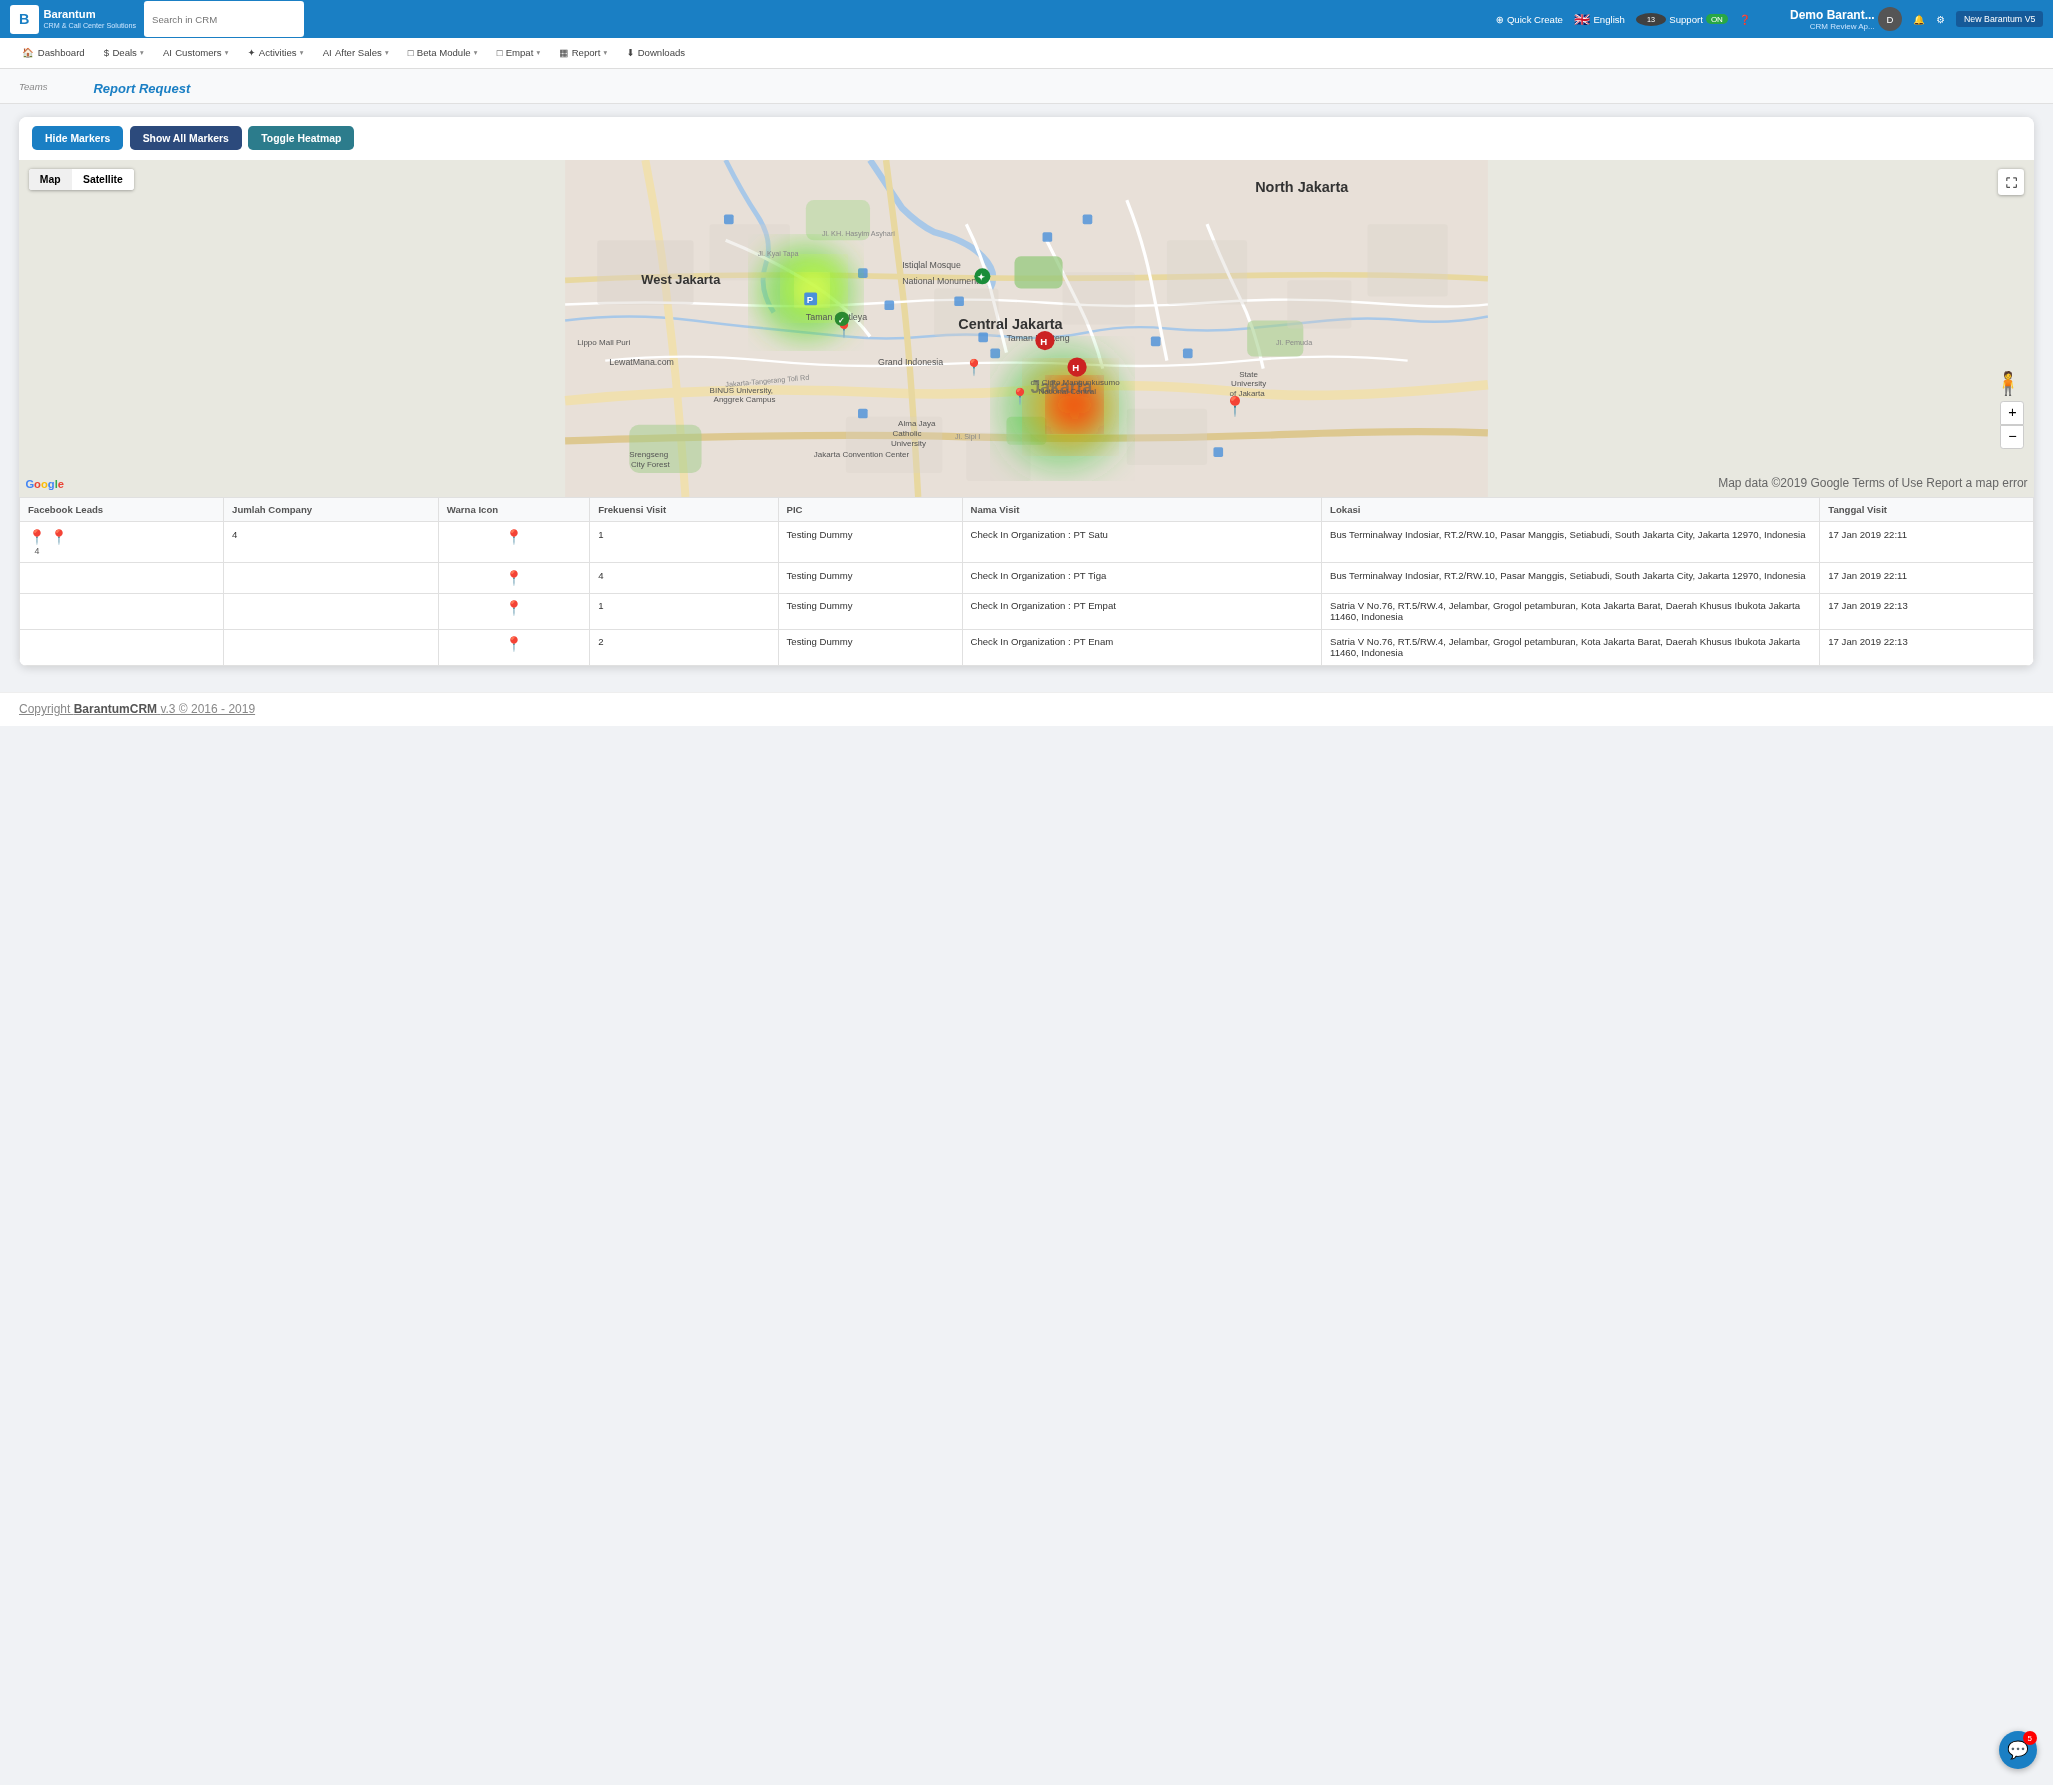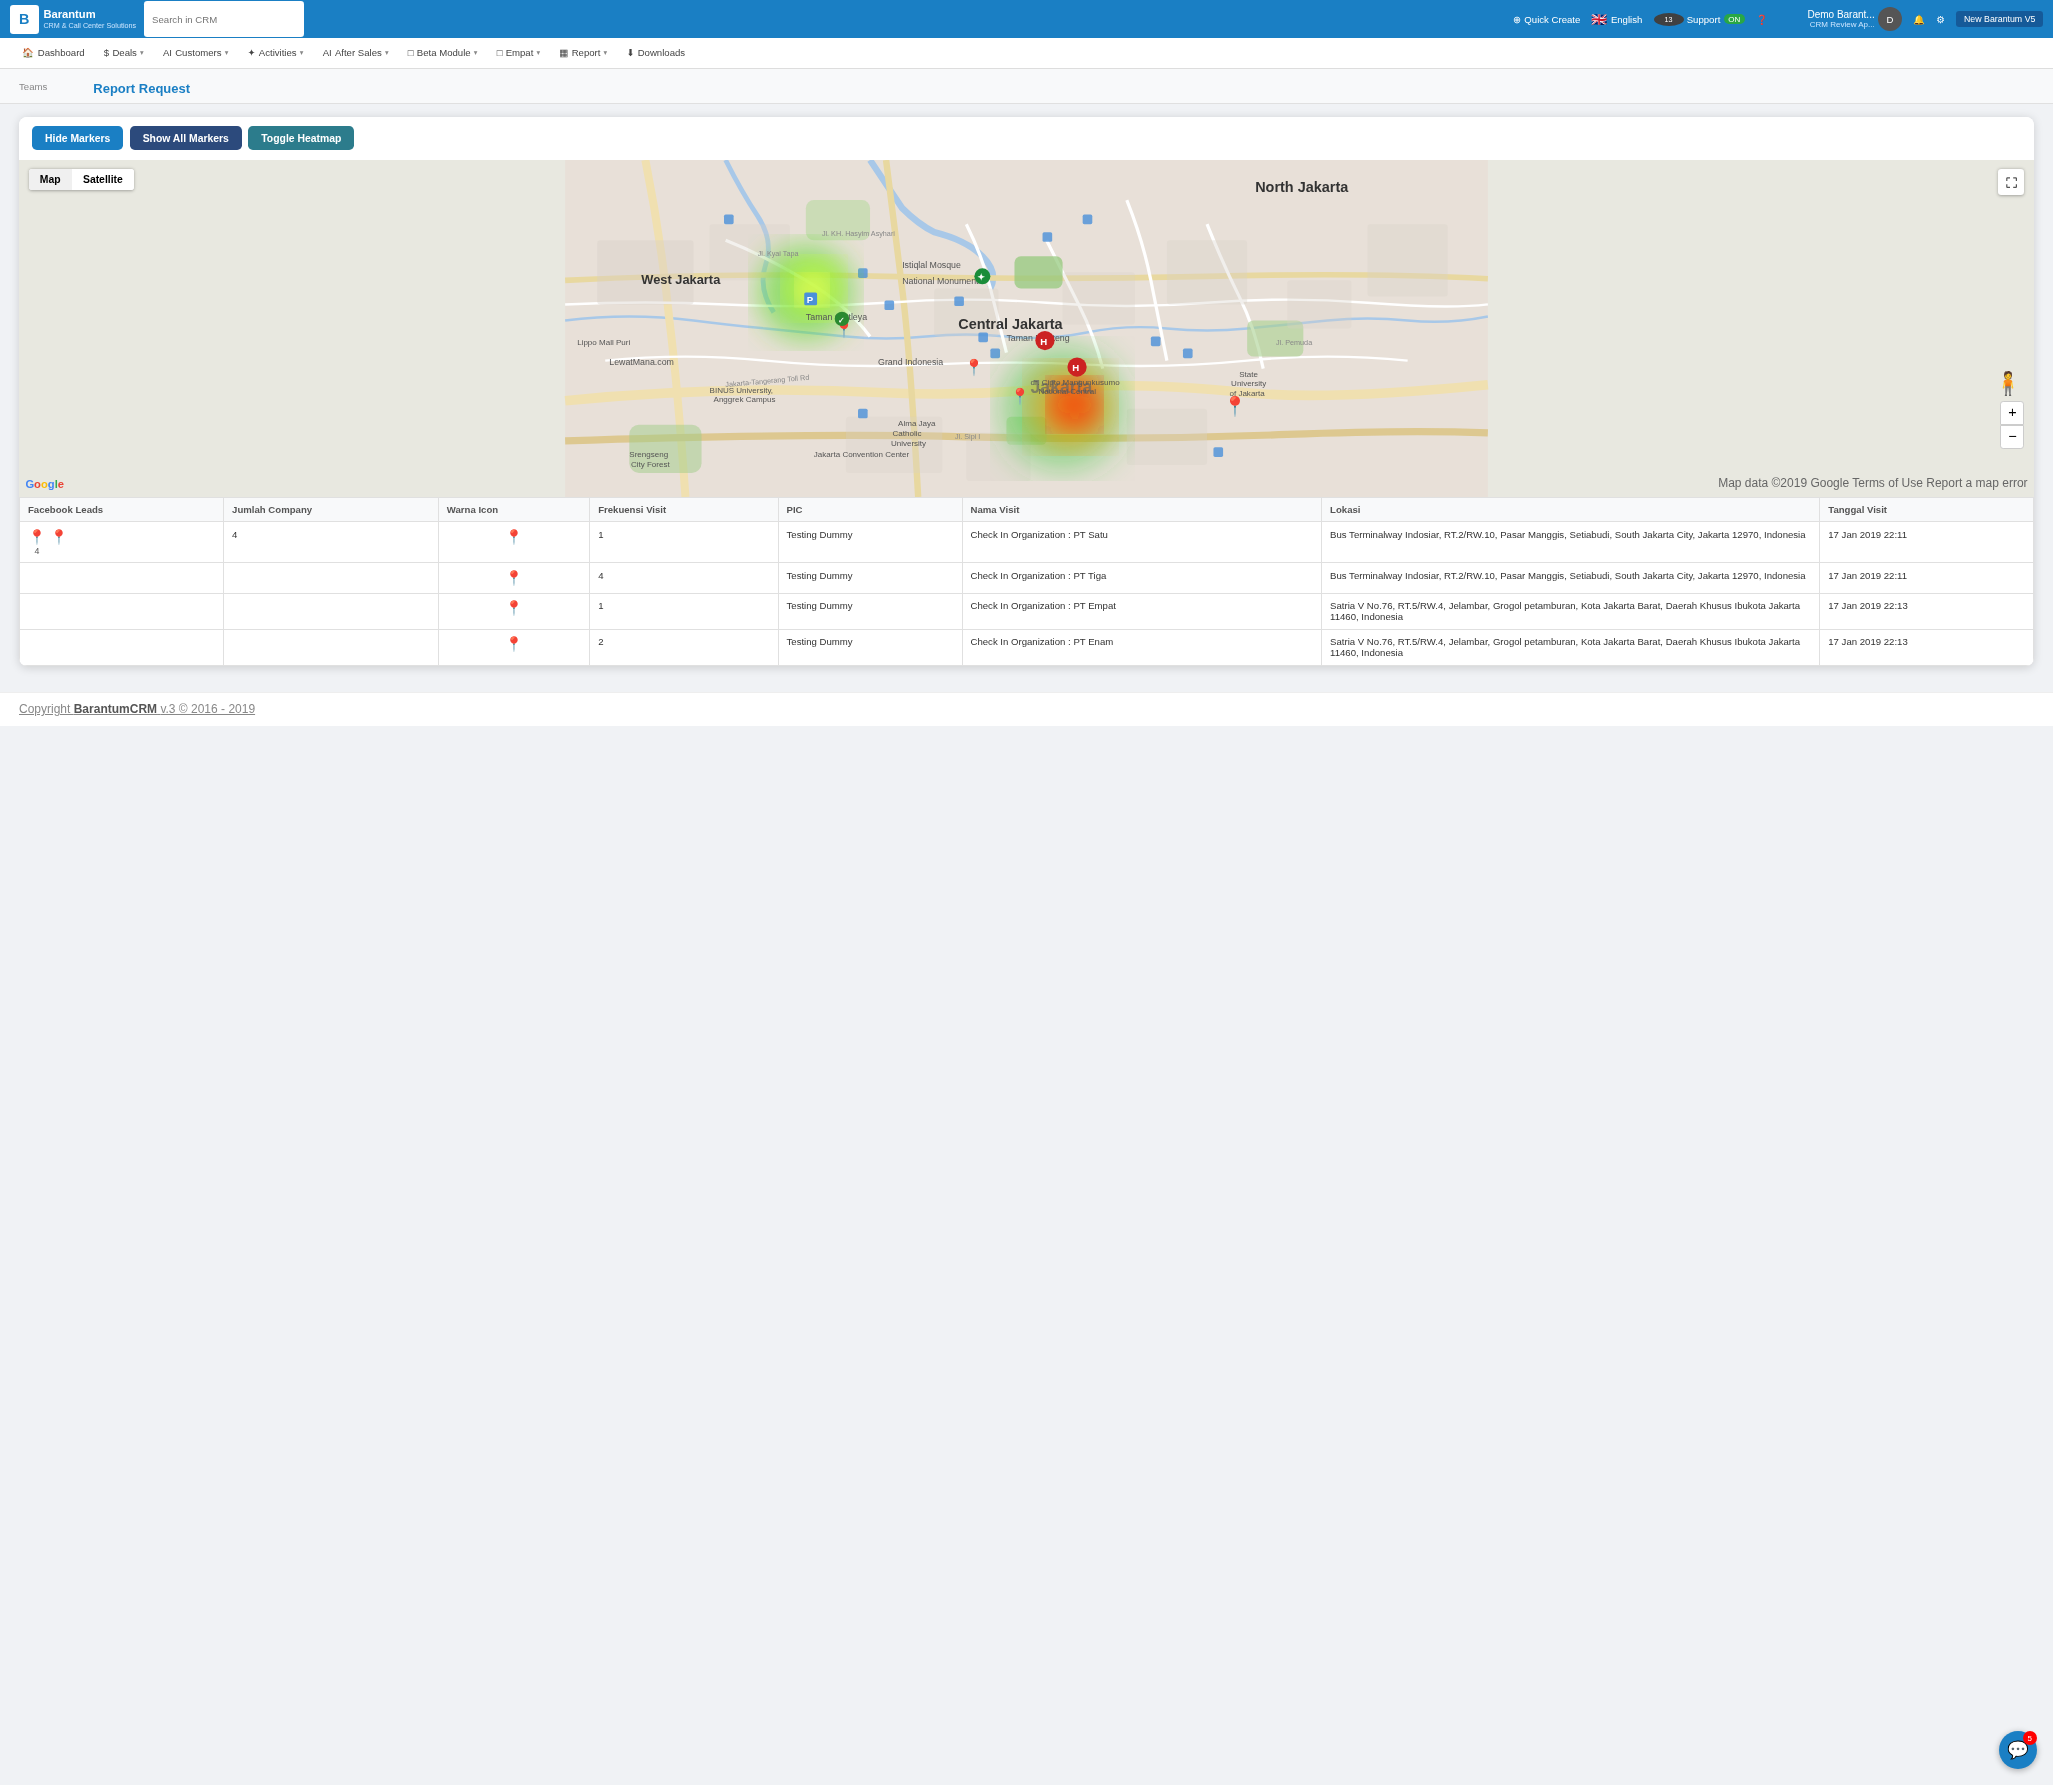--- a/index.html
+++ b/index.html
@@ -79,21 +79,21 @@
       color: white;
       border-radius: 50%;
       width: 30px;
       height: 13px;
       display: flex;
       align-items: center;
       justify-content: center;
       font-size: 7.2px;
     }
     .user-info { text-align: right; }
-    .user-name { font-weight: normal; font-size: 10px; padding-left: 28px; }
+    .user-name { font-weight: bold; font-size: 12px; padding-left: 28px; }
     .user-sub { font-size: 8px; color: #cce5ff; }
     .avatar-circle {
       width: 24px; height: 24px;
       background: #555;
       border-radius: 50%;
       display: flex; align-items: center; justify-content: center;
       color: white; font-size: 9.6px;
     }
     .new-version-btn {
       background: #155a99;
@@ -139,20 +139,21 @@
       font-size: 16px;
       color: #333;
       font-weight: normal;
     }
     .breadcrumb {
       display: flex;
       gap: 23px;
       margin-top: 3.2px;
       font-size: 9.6px;
       color: #888;
+      font-style: italic;
     }
     .breadcrumb-sep { color: #bbb; }
     .breadcrumb-current { color: #1a7fc4; font-weight: bold; font-size: 13px; }
 
     
     .main-content {
       padding: 13px 19px;
     }
 
     

